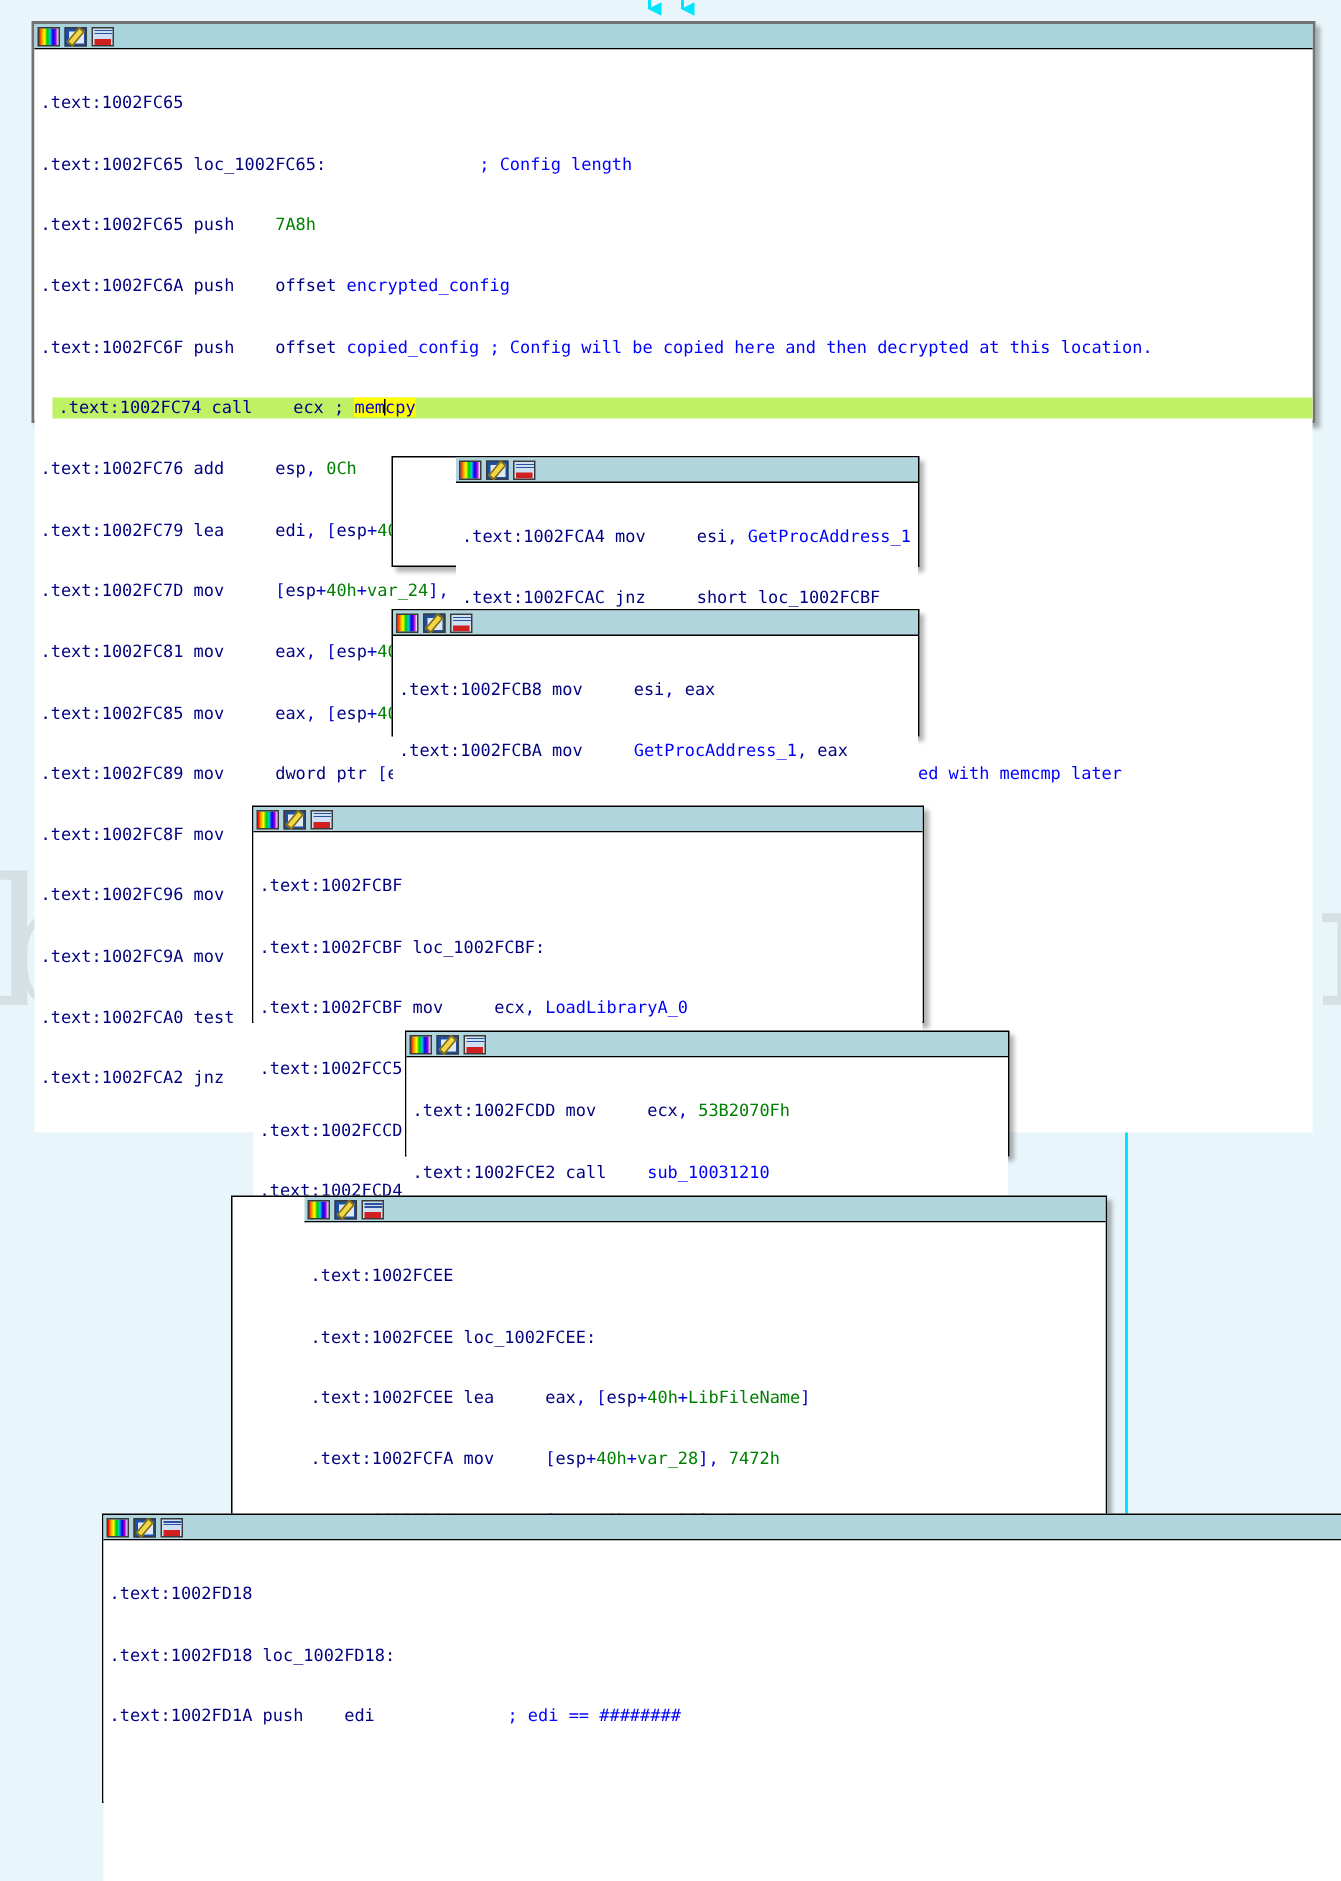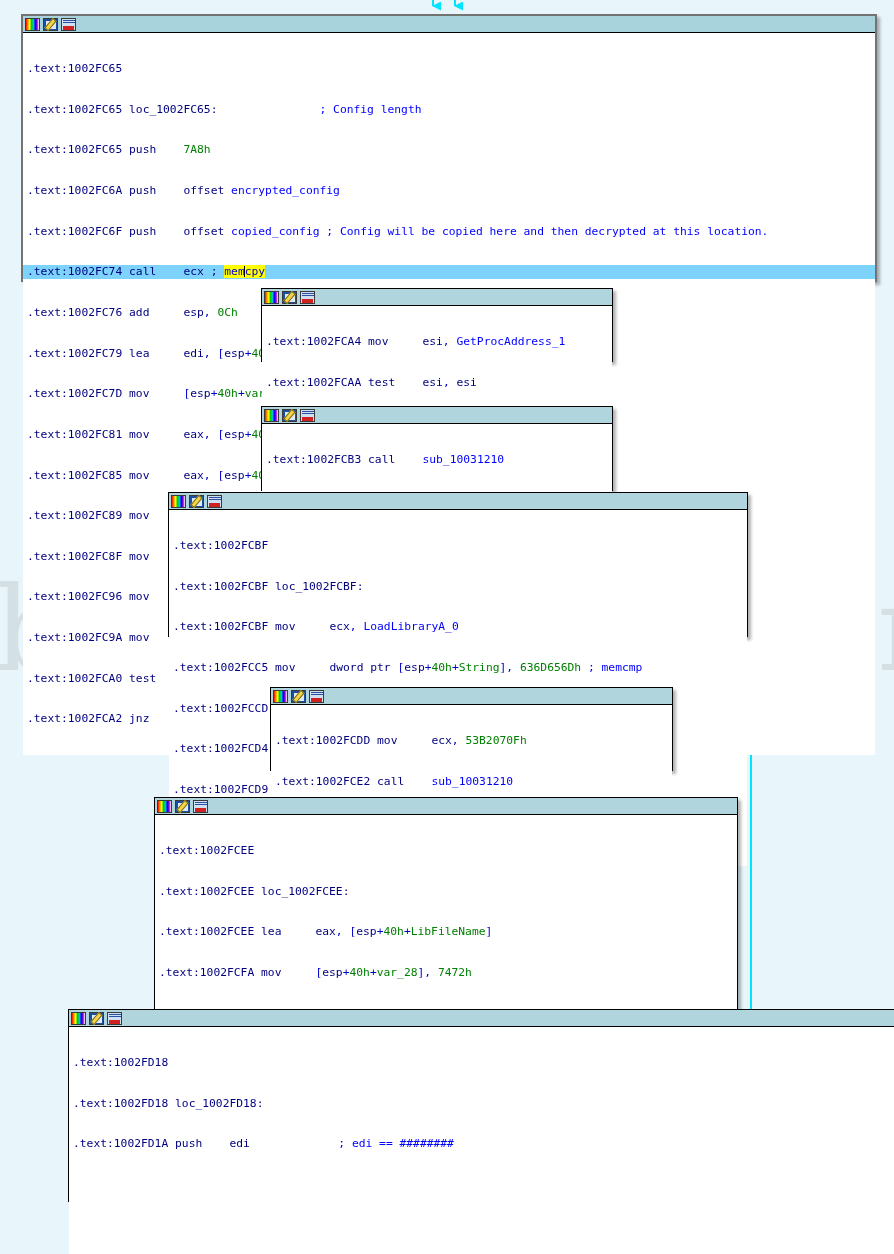--- a/index.html
+++ b/index.html
@@ -97,21 +97,21 @@
 
   .node-body{
     padding:2px 0px 2px 0px;
     background:#ffffff;
     white-space:pre;
     font-size:11.3px;
     line-height:13.55px;
     color:#0000cc;
   }
   .ln{ padding:0 4px; white-space:pre; }
-  .ln.hl{ background:#7dd3fc; }
+  .ln.hl{ background:#bef264;margin-left:12px; }
 
   
   .addr   { color:#000080; }
   .mnem   { color:#000080; }
   .reg    { color:#000080; }
   .num    { color:#008000; }
   .name   { color:#0000ff; }
   .loc    { color:#000080; }
   .cmt    { color:#0000ff; }
   .punct  { color:#000080; }
@@ -210,47 +210,45 @@
       <div class="ln"><span class="addr">.text:1002FC85</span> <span class="mnem">mov</span>     <span class="reg">eax</span>, [<span class="reg">esp</span>+<span class="num">40h</span>+<span class="str">var_24</span>]</div>
       <div class="ln"><span class="addr">.text:1002FC89</span> <span class="mnem">mov</span>     <span class="reg">dword ptr</span> [<span class="reg">eax</span>], <span class="num">'####'</span> <span class="cmt">; Load ######## onto the stack to be used with memcmp later</span></div>
       <div class="ln"><span class="addr">.text:1002FC8F</span> <span class="mnem">mov</span>     <span class="reg">dword ptr</span> [<span class="reg">eax</span>+<span class="num">4</span>], <span class="num">'####'</span></div>
       <div class="ln"><span class="addr">.text:1002FC96</span> <span class="mnem">mov</span>     <span class="reg">byte ptr</span> [<span class="reg">eax</span>+<span class="num">8</span>], <span class="num">0</span></div>
       <div class="ln"><span class="addr">.text:1002FC9A</span> <span class="mnem">mov</span>     <span class="reg">ecx</span>, <span class="name">dw_memcmp</span></div>
       <div class="ln"><span class="addr">.text:1002FCA0</span> <span class="mnem">test</span>    <span class="reg">ecx</span>, <span class="reg">ecx</span></div>
       <div class="ln"><span class="addr">.text:1002FCA2</span> <span class="mnem">jnz</span>     <span class="loc">short loc_1002FD18</span> <span class="cmt">; Skip loading memcmp if it has already been set</span></div>
     </div>
   </div>
 
-  <div class="node" style="left:261px;top:288px;width:352px;height:74px;">
+  <div class="node" style="left:261px;top:304px;width:352px;height:74px;padding-left:42px;">
     <div class="node-titlebar">
       <span class="tb-icon ic-palette"></span>
       <span class="tb-icon ic-pencil"></span>
       <span class="tb-icon ic-graph"></span>
     </div>
     <div class="node-body">
       <div class="ln"><span class="addr">.text:1002FCA4</span> <span class="mnem">mov</span>     <span class="reg">esi</span>, <span class="name">GetProcAddress_1</span></div>
-      <div class="ln"><span class="addr">.text:1002FCAA</span> <span class="mnem">test</span>    <span class="reg">esi</span>, <span class="reg">esi</span></div>
       <div class="ln"><span class="addr">.text:1002FCAC</span> <span class="mnem">jnz</span>     <span class="loc">short loc_1002FCBF</span></div>
     </div>
   </div>
 
   <div class="node" style="left:261px;top:406px;width:352px;height:85px;">
     <div class="node-titlebar">
       <span class="tb-icon ic-palette"></span>
       <span class="tb-icon ic-pencil"></span>
       <span class="tb-icon ic-graph"></span>
     </div>
     <div class="node-body">
-      <div class="ln"><span class="addr">.text:1002FCB3</span> <span class="mnem">call</span>    <span class="name">sub_10031210</span></div>
       <div class="ln"><span class="addr">.text:1002FCB8</span> <span class="mnem">mov</span>     <span class="reg">esi</span>, <span class="reg">eax</span></div>
       <div class="ln"><span class="addr">.text:1002FCBA</span> <span class="mnem">mov</span>     <span class="name">GetProcAddress_1</span>, <span class="reg">eax</span></div>
     </div>
   </div>
 
-  <div class="node" style="left:168px;top:492px;width:580px;height:145px;">
+  <div class="node" style="left:168px;top:537px;width:448px;height:145px;">
     <div class="node-titlebar">
       <span class="tb-icon ic-palette"></span>
       <span class="tb-icon ic-pencil"></span>
       <span class="tb-icon ic-graph"></span>
     </div>
     <div class="node-body">
       <div class="ln"><span class="addr">.text:1002FCBF</span></div>
       <div class="ln"><span class="addr">.text:1002FCBF</span> <span class="loc">loc_1002FCBF:</span></div>
       <div class="ln"><span class="addr">.text:1002FCBF</span> <span class="mnem">mov</span>     <span class="reg">ecx</span>, <span class="name">LoadLibraryA_0</span></div>
       <div class="ln"><span class="addr">.text:1002FCC5</span> <span class="mnem">mov</span>     <span class="reg">dword ptr</span> [<span class="reg">esp</span>+<span class="num">40h</span>+<span class="str">String</span>], <span class="num">636D656Dh</span> <span class="cmt">; memcmp</span></div>
@@ -268,21 +266,21 @@
       <span class="tb-icon ic-graph"></span>
     </div>
     <div class="node-body">
       <div class="ln"><span class="addr">.text:1002FCDD</span> <span class="mnem">mov</span>     <span class="reg">ecx</span>, <span class="num">53B2070Fh</span></div>
       <div class="ln"><span class="addr">.text:1002FCE2</span> <span class="mnem">call</span>    <span class="name">sub_10031210</span></div>
       <div class="ln"><span class="addr">.text:1002FCE7</span> <span class="mnem">mov</span>     <span class="reg">ecx</span>, <span class="reg">eax</span></div>
       <div class="ln"><span class="addr">.text:1002FCE9</span> <span class="mnem">mov</span>     <span class="name">LoadLibraryA_0</span>, <span class="reg">eax</span></div>
     </div>
   </div>
 
-  <div class="node" style="left:154px;top:797px;width:584px;height:224px;">
+  <div class="node" style="left:154px;top:797px;width:584px;height:224px;padding-left:48px;">
     <div class="node-titlebar">
       <span class="tb-icon ic-palette"></span>
       <span class="tb-icon ic-pencil"></span>
       <span class="tb-icon ic-graph"></span>
     </div>
     <div class="node-body">
       <div class="ln"><span class="addr">.text:1002FCEE</span></div>
       <div class="ln"><span class="addr">.text:1002FCEE</span> <span class="loc">loc_1002FCEE:</span></div>
       <div class="ln"><span class="addr">.text:1002FCEE</span> <span class="mnem">lea</span>     <span class="reg">eax</span>, [<span class="reg">esp</span>+<span class="num">40h</span>+<span class="str">LibFileName</span>]</div>
       <div class="ln"><span class="addr">.text:1002FCFA</span> <span class="mnem">mov</span>     [<span class="reg">esp</span>+<span class="num">40h</span>+<span class="str">var_28</span>], <span class="num">7472h</span></div>

